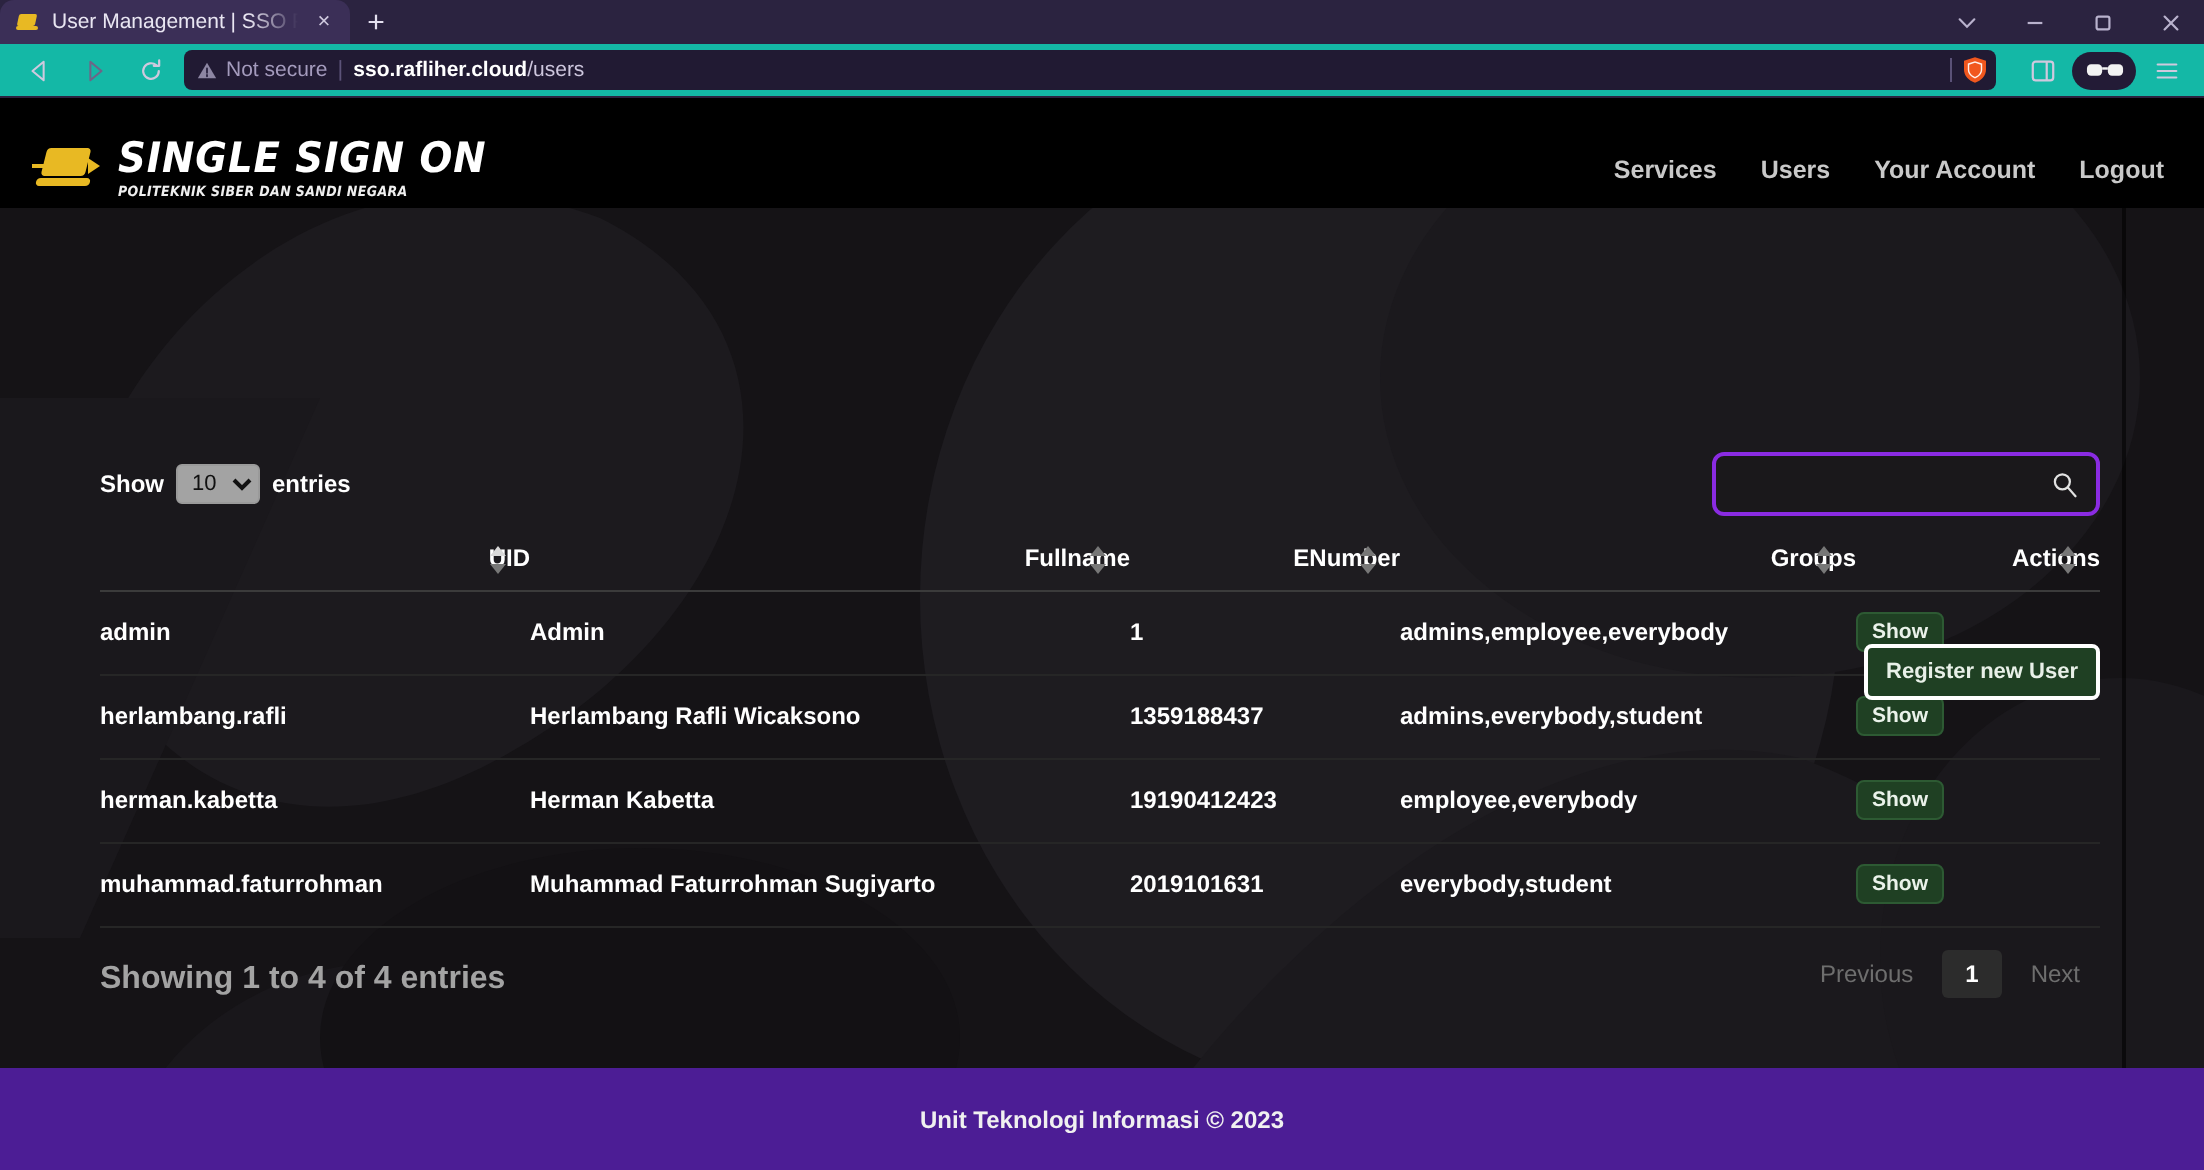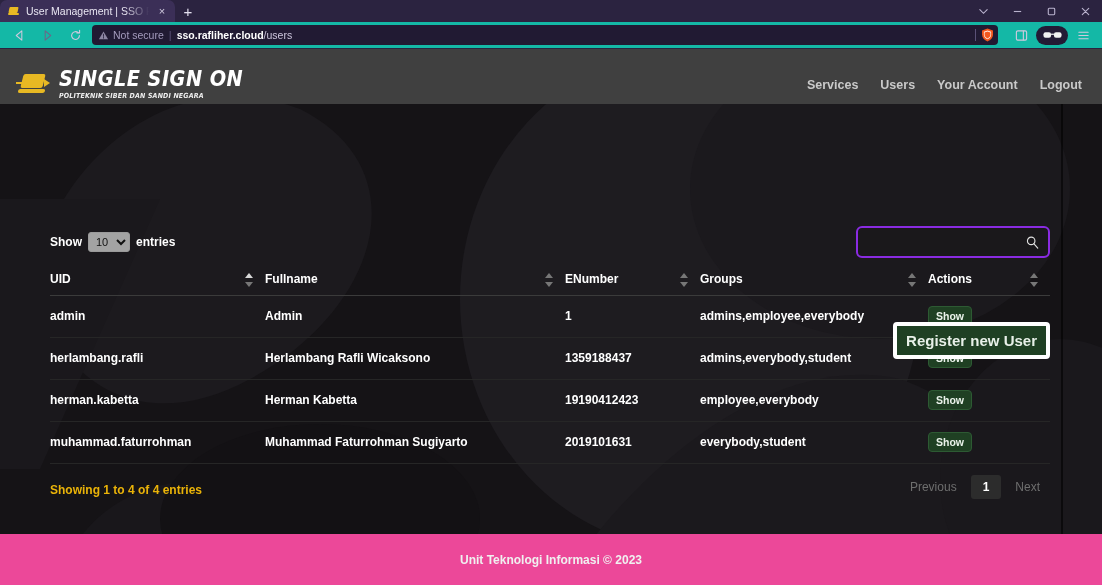--- a/index.html
+++ b/index.html
@@ -106,21 +106,21 @@
   .page {
     position: absolute; left: 0; top: 49px;
     width: 1102px; height: 536px;
     background: #151316;
     overflow: hidden;
   }
   .blobs { position: absolute; inset: 0; pointer-events: none; }
 
   .site-header {
     position: relative; z-index: 3;
-    height: 55px; background: #404040;
+    height: 55px; background: #000000;
     display: flex; align-items: center;
     padding: 16px 20px 0 16px;
   }
   .logo-wrap { display: flex; align-items: center; gap: 9px; }
   .logo-mark { width: 34px; height: 26px; position: relative; flex: 0 0 34px; }
   .logo-mark .m-screen {
     position: absolute; left: 6px; top: 2px;
     width: 22px; height: 14px;
     background: #e8b923;
     transform: skewX(-14deg);
@@ -168,22 +168,22 @@
 
   .content {
     position: relative; z-index: 2;
     width: 1062px;
     padding: 0 40px 0 0;
   }
   .container { width: 1000px; margin-left: 50px; position: relative; }
 
   .btn-register {
     position: absolute; right: 0px; top: 94px;
-    background: #1f4023; border: 4px solid #ffffff;
-    color: #e8f0e8; font-size: 15px; font-weight: bold;
+    background: #1f4023; border: 2px solid #ffffff;
+    color: #e8f0e8; font-size: 11px; font-weight: bold;
     padding: 6px 9px; border-radius: 4px;
     white-space: nowrap;
   }
 
   .tablehead-row {
     display: flex; align-items: center;
     height: 28px; margin-top: 124px;
     position: relative;
   }
   .dt-length {
@@ -207,21 +207,21 @@
   }
   .dt-search input {
     flex: 1; background: transparent; border: 0; outline: 0;
     color: #e6e6e6; font-size: 12px;
     font-family: "Liberation Sans", sans-serif;
   }
   .search-icon { flex: 0 0 14px; display: flex; align-items: center; justify-content: center; }
 
   table.dt { width: 100%; border-collapse: collapse; margin-top: 8px; }
   table.dt thead th {
-    text-align: left;
+    text-align: right;
     font-size: 12px; font-weight: bold; color: #ffffff;
     padding: 8px 0 9px 0;
     border-bottom: 1px solid #3b3b3b;
     position: relative;
     white-space: nowrap;
   }
   .sort-arrows {
     position: absolute; right: 12px; top: 50%;
     transform: translateY(-50%);
     width: 8px; height: 14px;
@@ -250,42 +250,42 @@
     display: inline-block;
     background: #1f4023; border: 1px solid #2d5a33;
     color: #eaf2ea; font-size: 10.5px; font-weight: bold;
     padding: 3px 7px; border-radius: 4px;
   }
 
   .dt-bottom {
     display: flex; align-items: center;
     margin-top: 13px; position: relative; height: 26px;
   }
-  .dt-info { font-size: 12px; font-weight: bold; color: #eab308; }
+  .dt-info { font-size: 16px; font-weight: bold; color: #a3a3a3; }
   .dt-paginate {
     position: absolute; right: 0px; top: -2px;
     display: flex; align-items: center; gap: 4px;
   }
   .pg {
     font-size: 12px; color: #6e6e6e;
     padding: 5px 10px; border-radius: 3px;
   }
   .pg.current {
     color: #ffffff; font-weight: bold; background: #2c2c2c;
     padding: 5px 12px;
   }
 
   .right-edge {
     position: absolute; right: 39px; top: 55px; bottom: 51px;
     width: 2px; background: #000; opacity: .55; z-index: 2;
   }
 
   .site-footer {
     position: absolute; left: 0; right: 0; bottom: 0;
-    height: 51px; background: #ec4899;
+    height: 51px; background: #4c1d95;
     display: flex; align-items: center; justify-content: center;
     z-index: 3;
   }
   .footer-text { font-size: 12px; font-weight: bold; color: #f0f0f0; }
 </style>
 </head>
 <body>
 
 <div class="browser">
 

